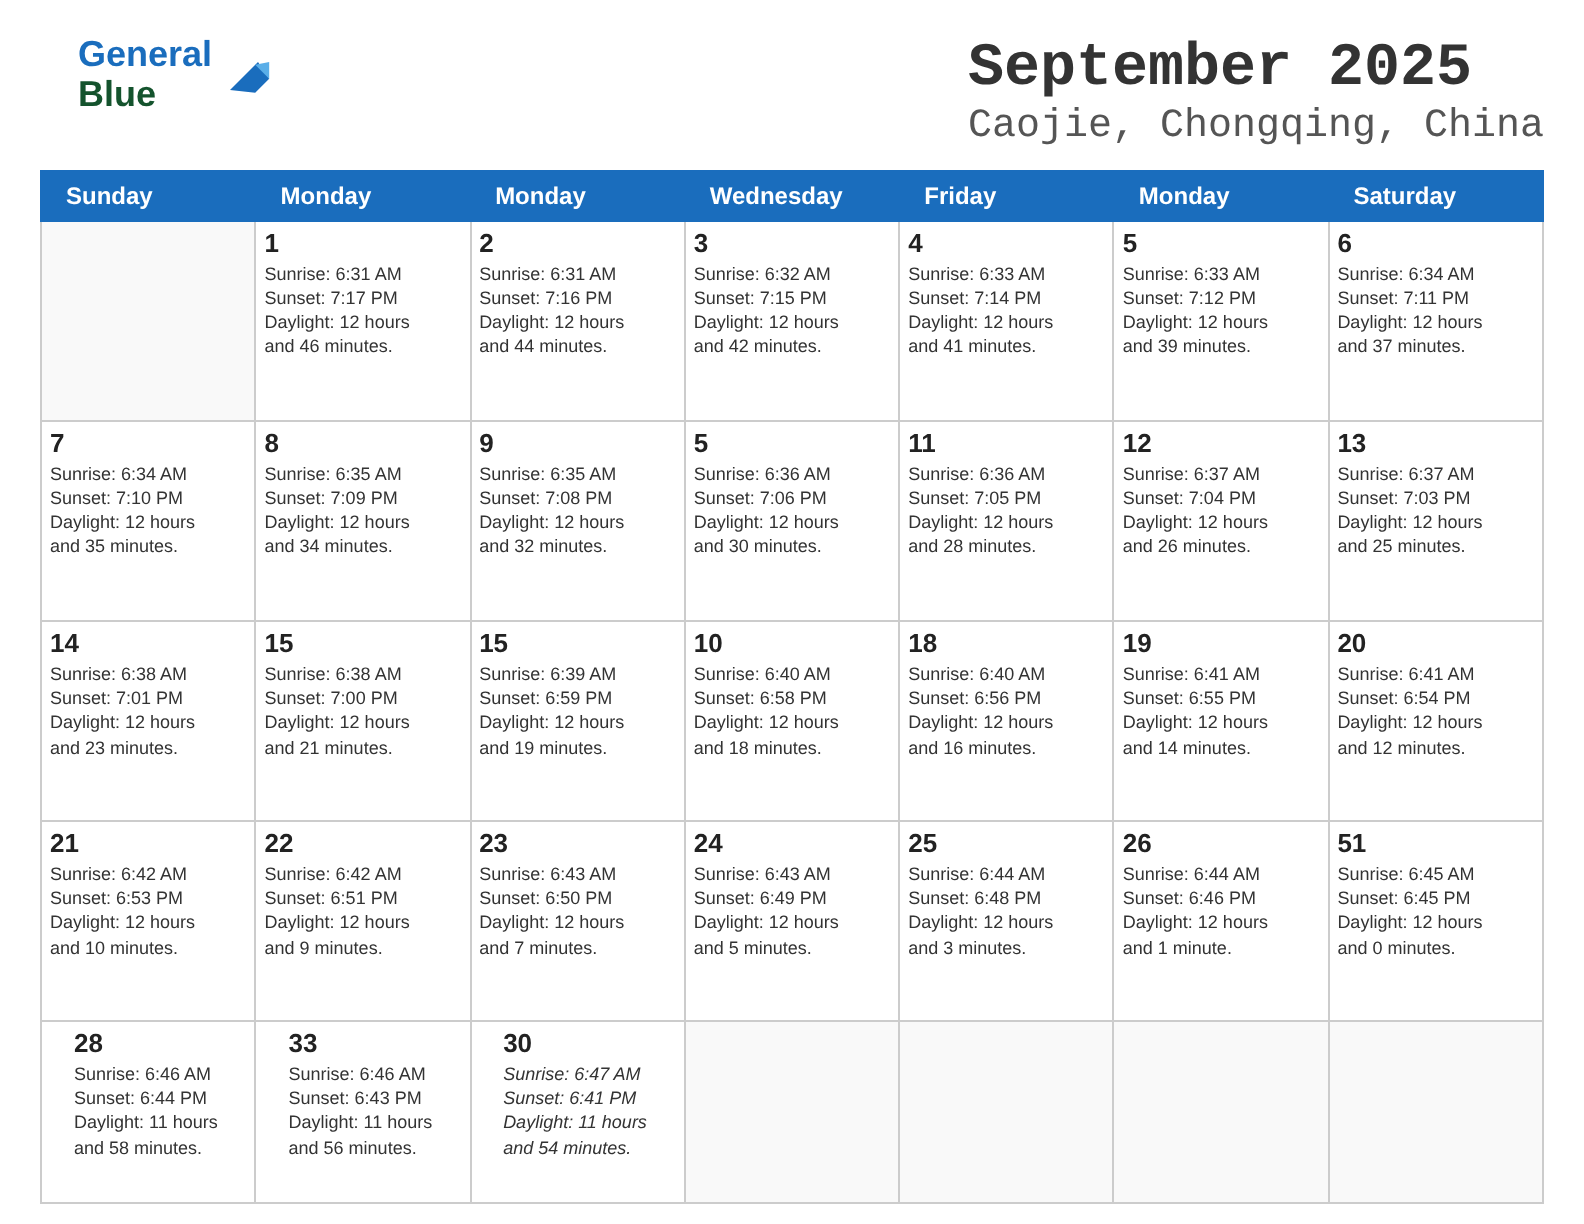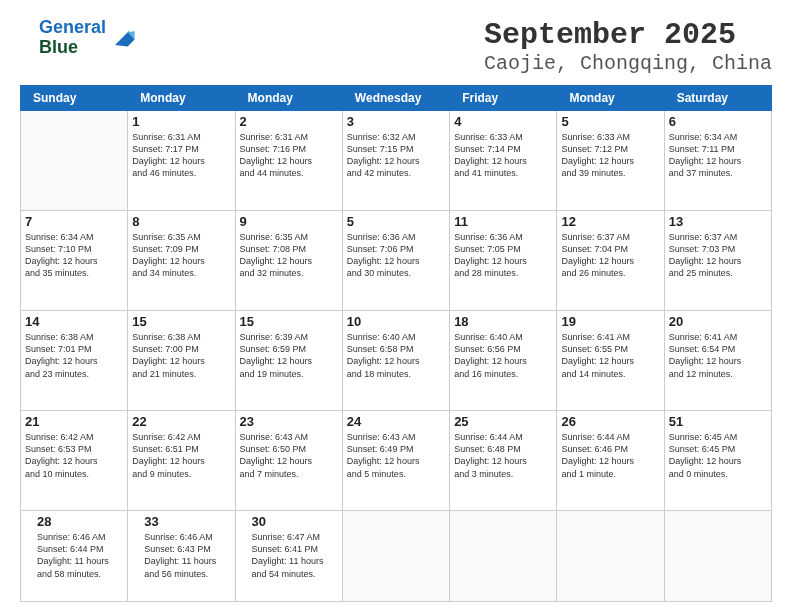--- a/index.html
+++ b/index.html
@@ -346,21 +346,21 @@
           </td>
           <td>
             <div class="day-num">33</div>
             <div class="day-info" style="white-space: pre-line;">Sunrise: 6:46 AM
 Sunset: 6:43 PM
 Daylight: 11 hours
 and 56 minutes.</div>
           </td>
           <td>
             <div class="day-num">30</div>
-            <div class="day-info" style="white-space: pre-line;">Sunrise: 6:47 AM
+            <div class="day-info" style="white-space: pre-line; font-style: italic;">Sunrise: 6:47 AM
 Sunset: 6:41 PM
 Daylight: 11 hours
 and 54 minutes.</div>
           </td>
           <td class="empty"></td>
           <td class="empty"></td>
           <td class="empty"></td>
           <td class="empty"></td>
         </tr>
       </tbody>

